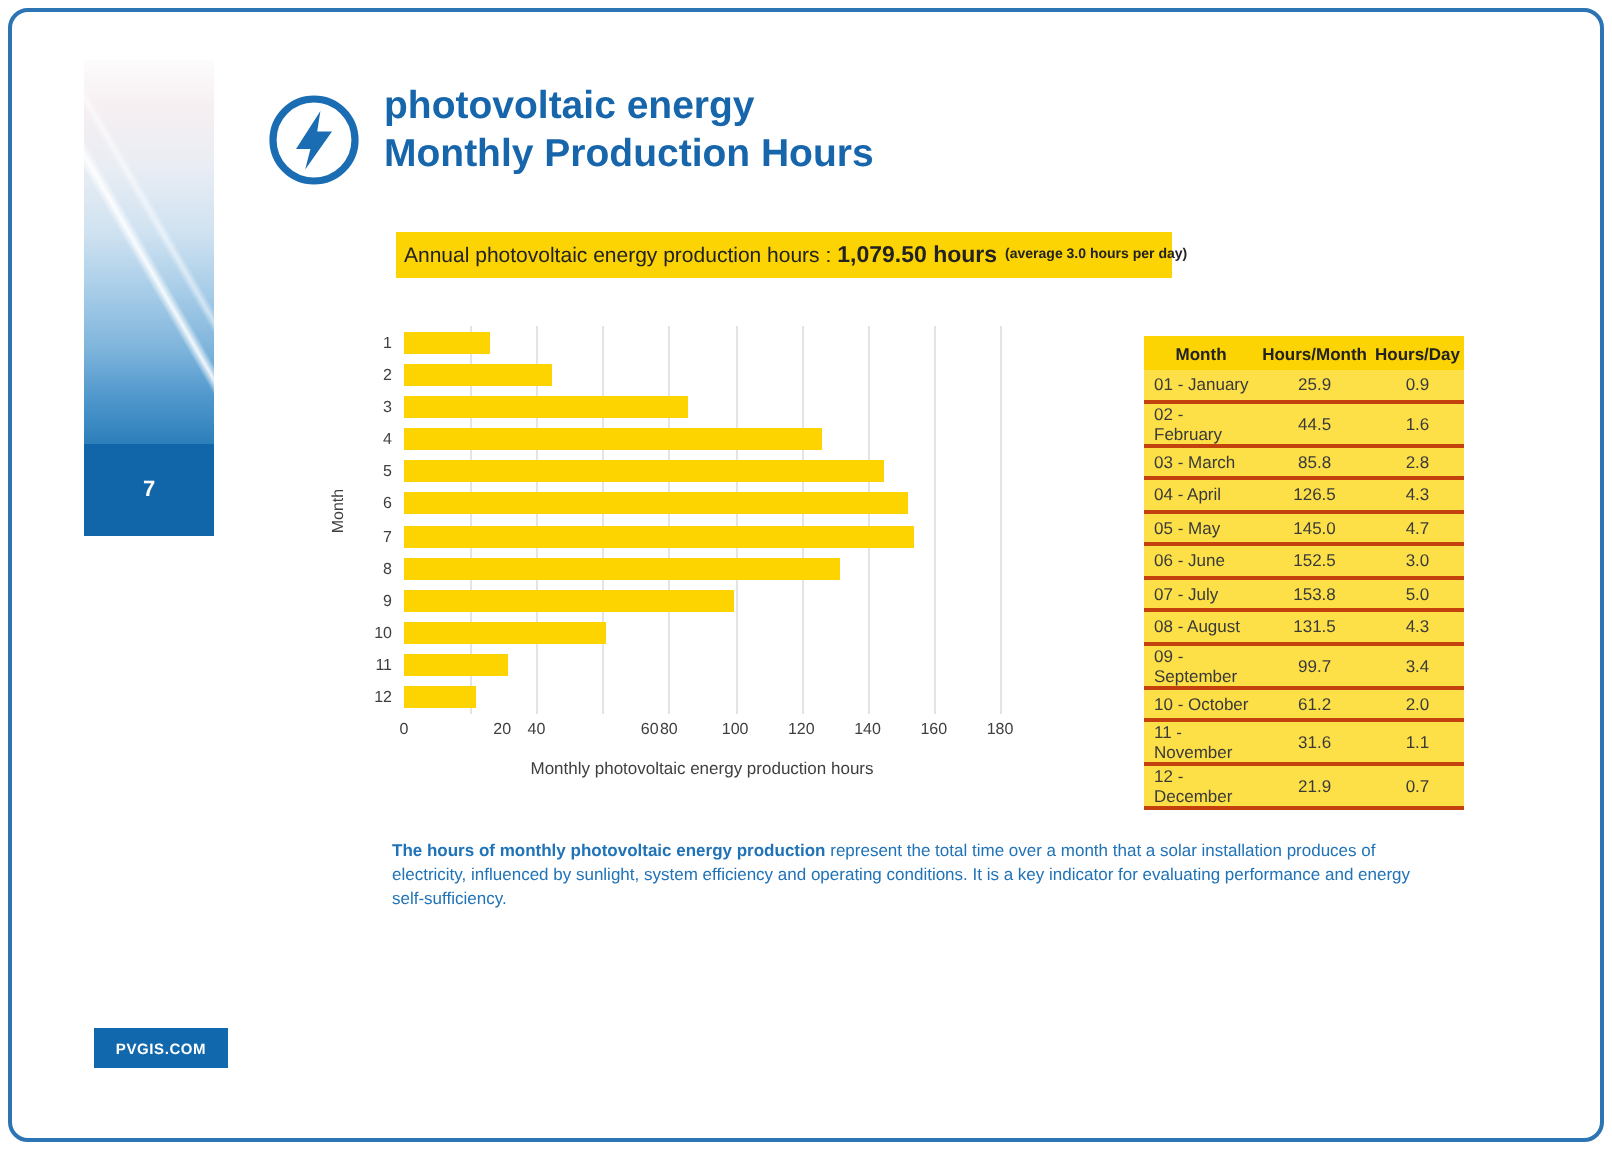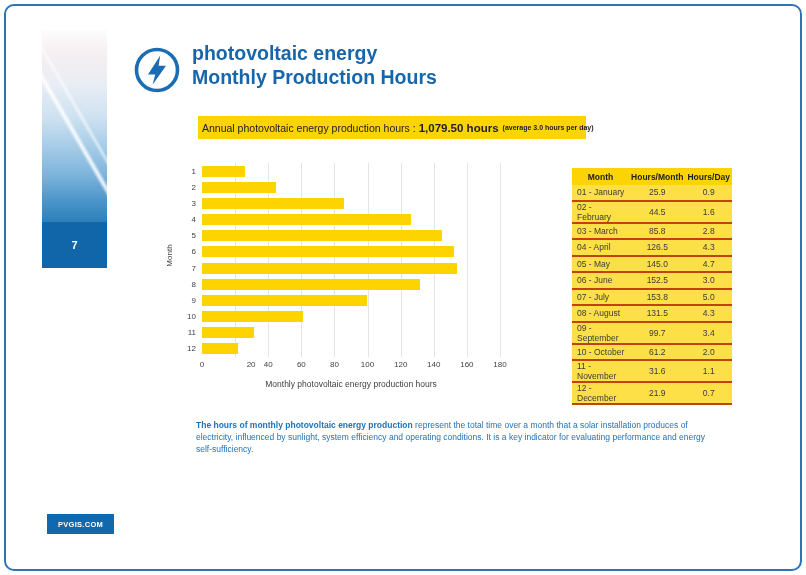--- a/index.html
+++ b/index.html
@@ -144,21 +144,21 @@
           </div>
           <div class="bar-row">
             <div class="bar" style="width: 12.1667%; background: rgb(253, 212, 0);"></div>
           </div>
         </div>
     </div>
     <div class="x-ticks">
         <span style="left: 0%;">0</span>
         <span style="left: 11.1111%; margin-left: 16px;">20</span>
         <span style="left: 22.2222%;">40</span>
-        <span style="left: 33.3333%;">60</span>
+        <span style="left: 33.3333%; padding-left: 47px;">60</span>
         <span style="left: 44.4444%;">80</span>
         <span style="left: 55.5556%;">100</span>
         <span style="left: 66.6667%;">120</span>
         <span style="left: 77.7778%;">140</span>
         <span style="left: 88.8889%;">160</span>
         <span style="left: 100%;">180</span>
       </div>
     <div class="x-title">Monthly photovoltaic energy production hours</div>
   </div>
 

